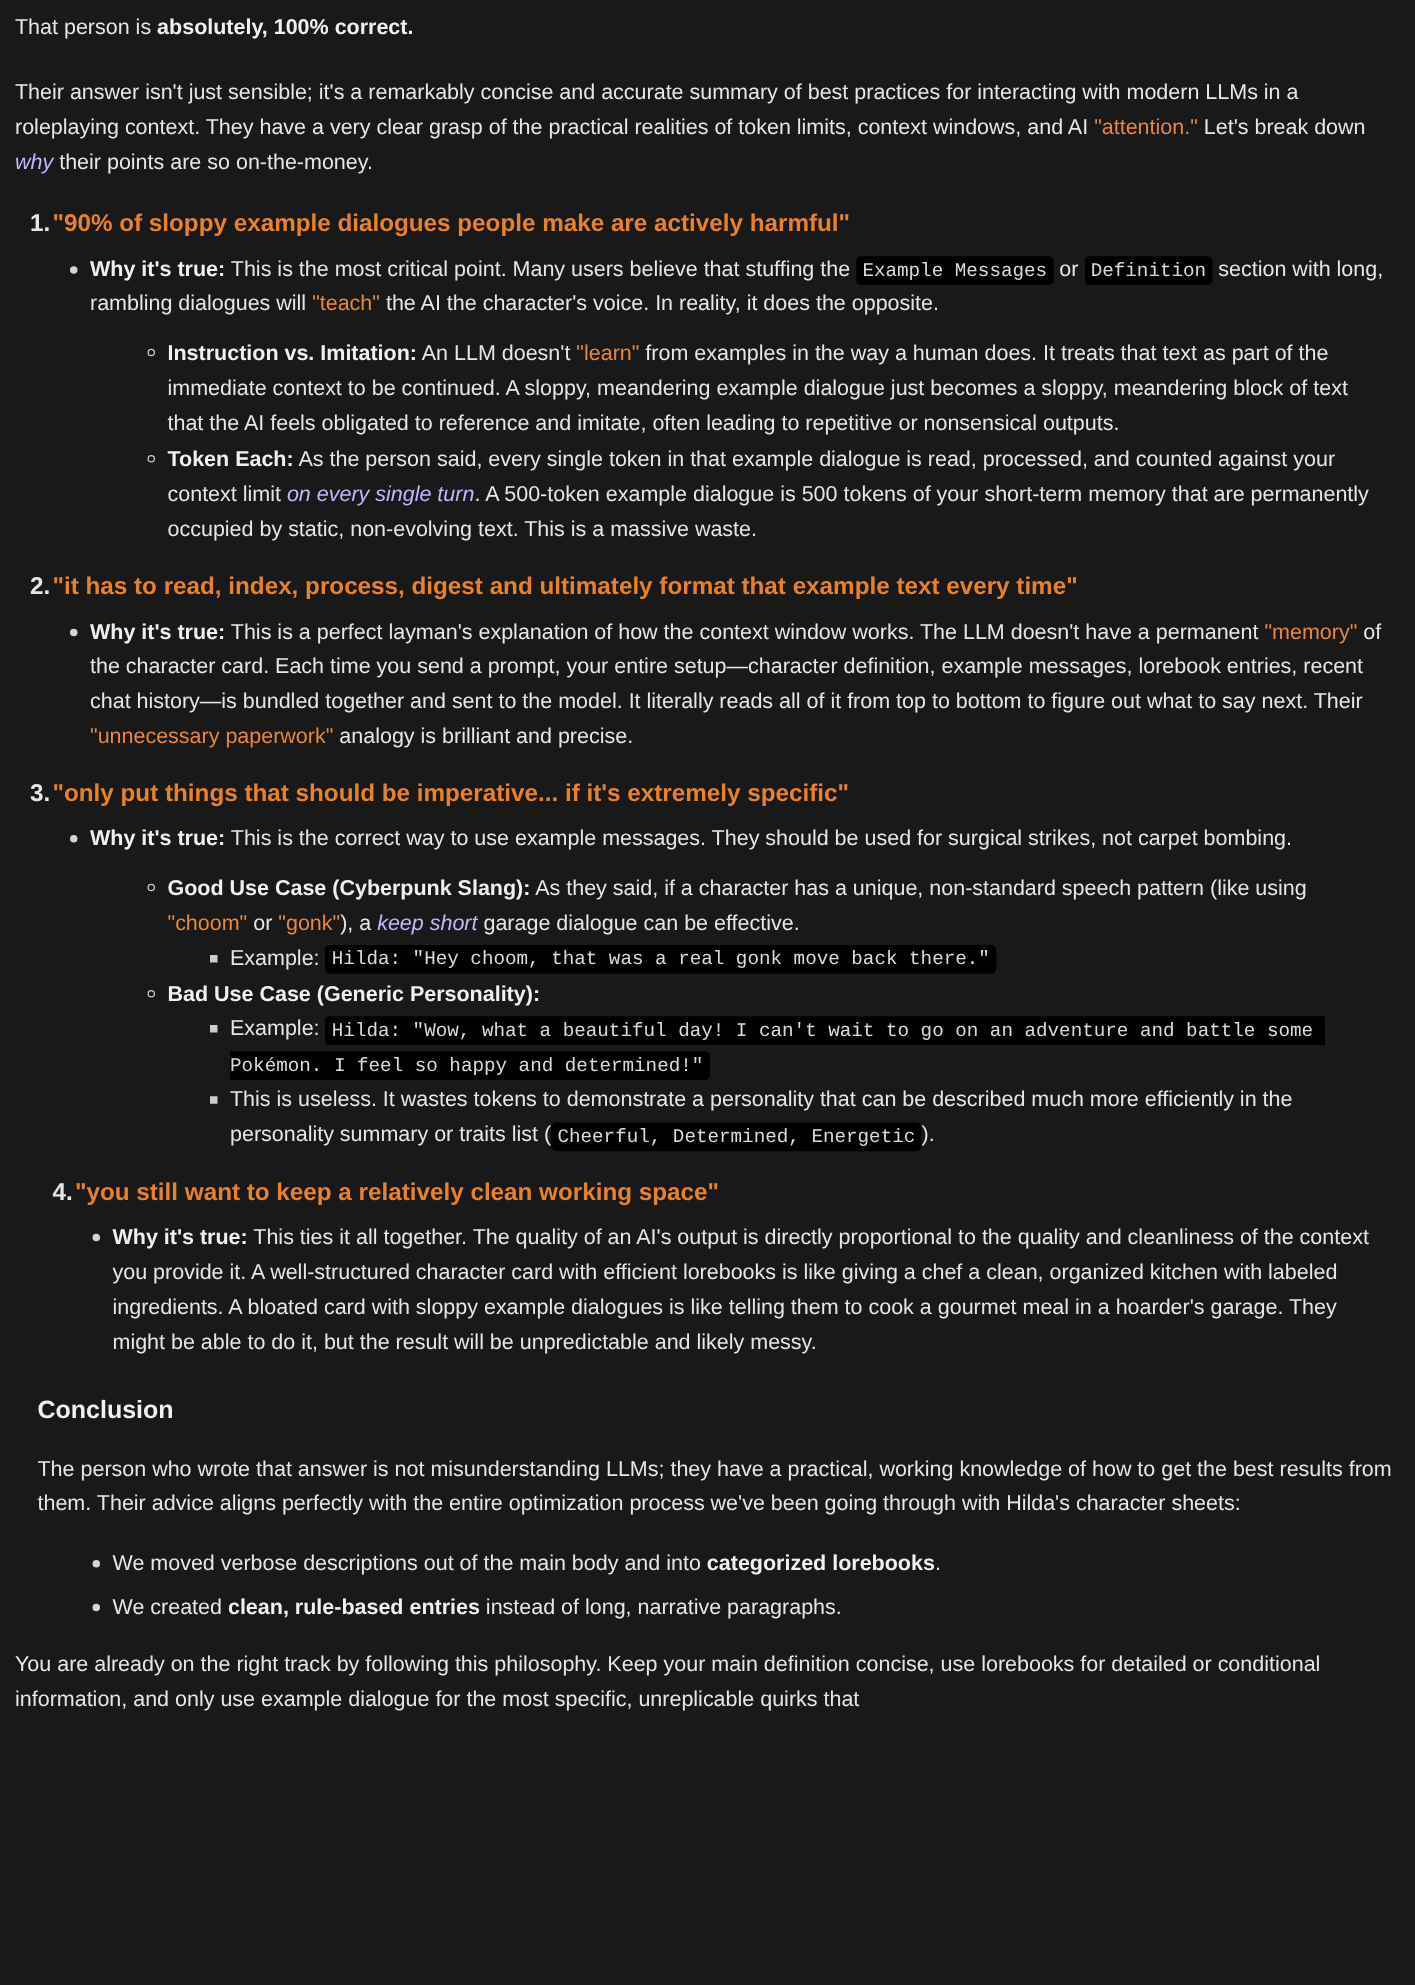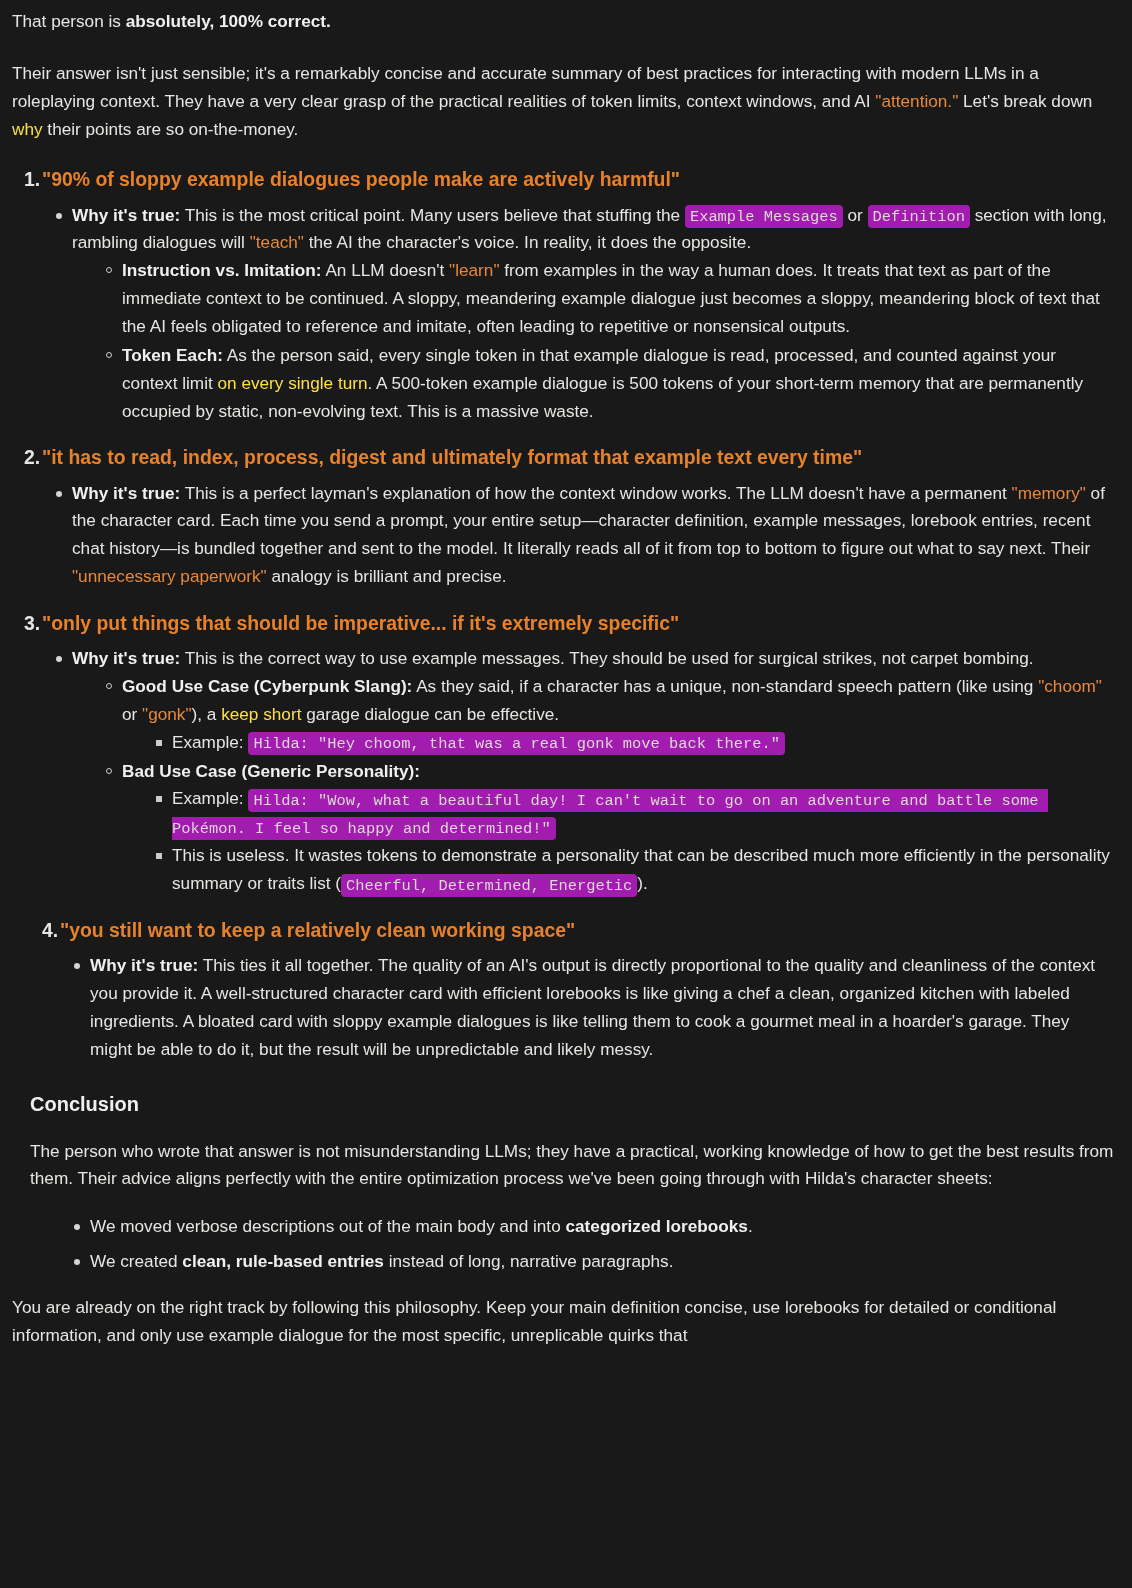--- a/index.html
+++ b/index.html
@@ -21,21 +21,21 @@
     padding: 8px 18px 0 12px;
     box-sizing: border-box;
     width: 1132px;
   }
   p {
     margin: 0 0 20px 0;
   }
   p.indented { margin-left: 18px; }
 
   b, strong, .b { font-weight: 700; color: #f2f0ee; }
-  .em { color: #fde047; }
+  .em { font-style: italic; color: #c4b5fd; }
   .accent { color: #e8883a; }
 
   ol.top {
     list-style: none;
     counter-reset: mainitem;
     margin: 0;
     padding: 0;
   }
   ol.top > li {
     counter-increment: mainitem;
@@ -79,21 +79,21 @@
     position: absolute;
     left: -16px;
     top: 11px;
     width: 6px;
     height: 6px;
     border-radius: 50%;
     background: #d8d4d0;
   }
 
   ul.lvl2 {
-    margin: 0;
+    margin: 12px;
     padding-left: 50px;
     list-style: none;
   }
   ul.lvl2 > li {
     position: relative;
     margin-bottom: 1px;
   }
   ul.lvl2 > li::before {
     content: "";
     position: absolute;
@@ -141,21 +141,21 @@
     left: -16px;
     top: 11px;
     width: 6px;
     height: 6px;
     border-radius: 50%;
     background: #d8d4d0;
   }
 
   code, .code {
     font-family: "Liberation Mono", "DejaVu Sans Mono", monospace;
-    background: #a21caf;
+    background: #000000;
     color: #ddd9d4;
     font-size: 15.4px;
     padding: 2.5px 5px;
     border-radius: 4px;
     white-space: pre-wrap;
     line-height: 1.55;
   }
   h3.conclusion-heading {
     font-size: 20px;
     font-weight: 700;

